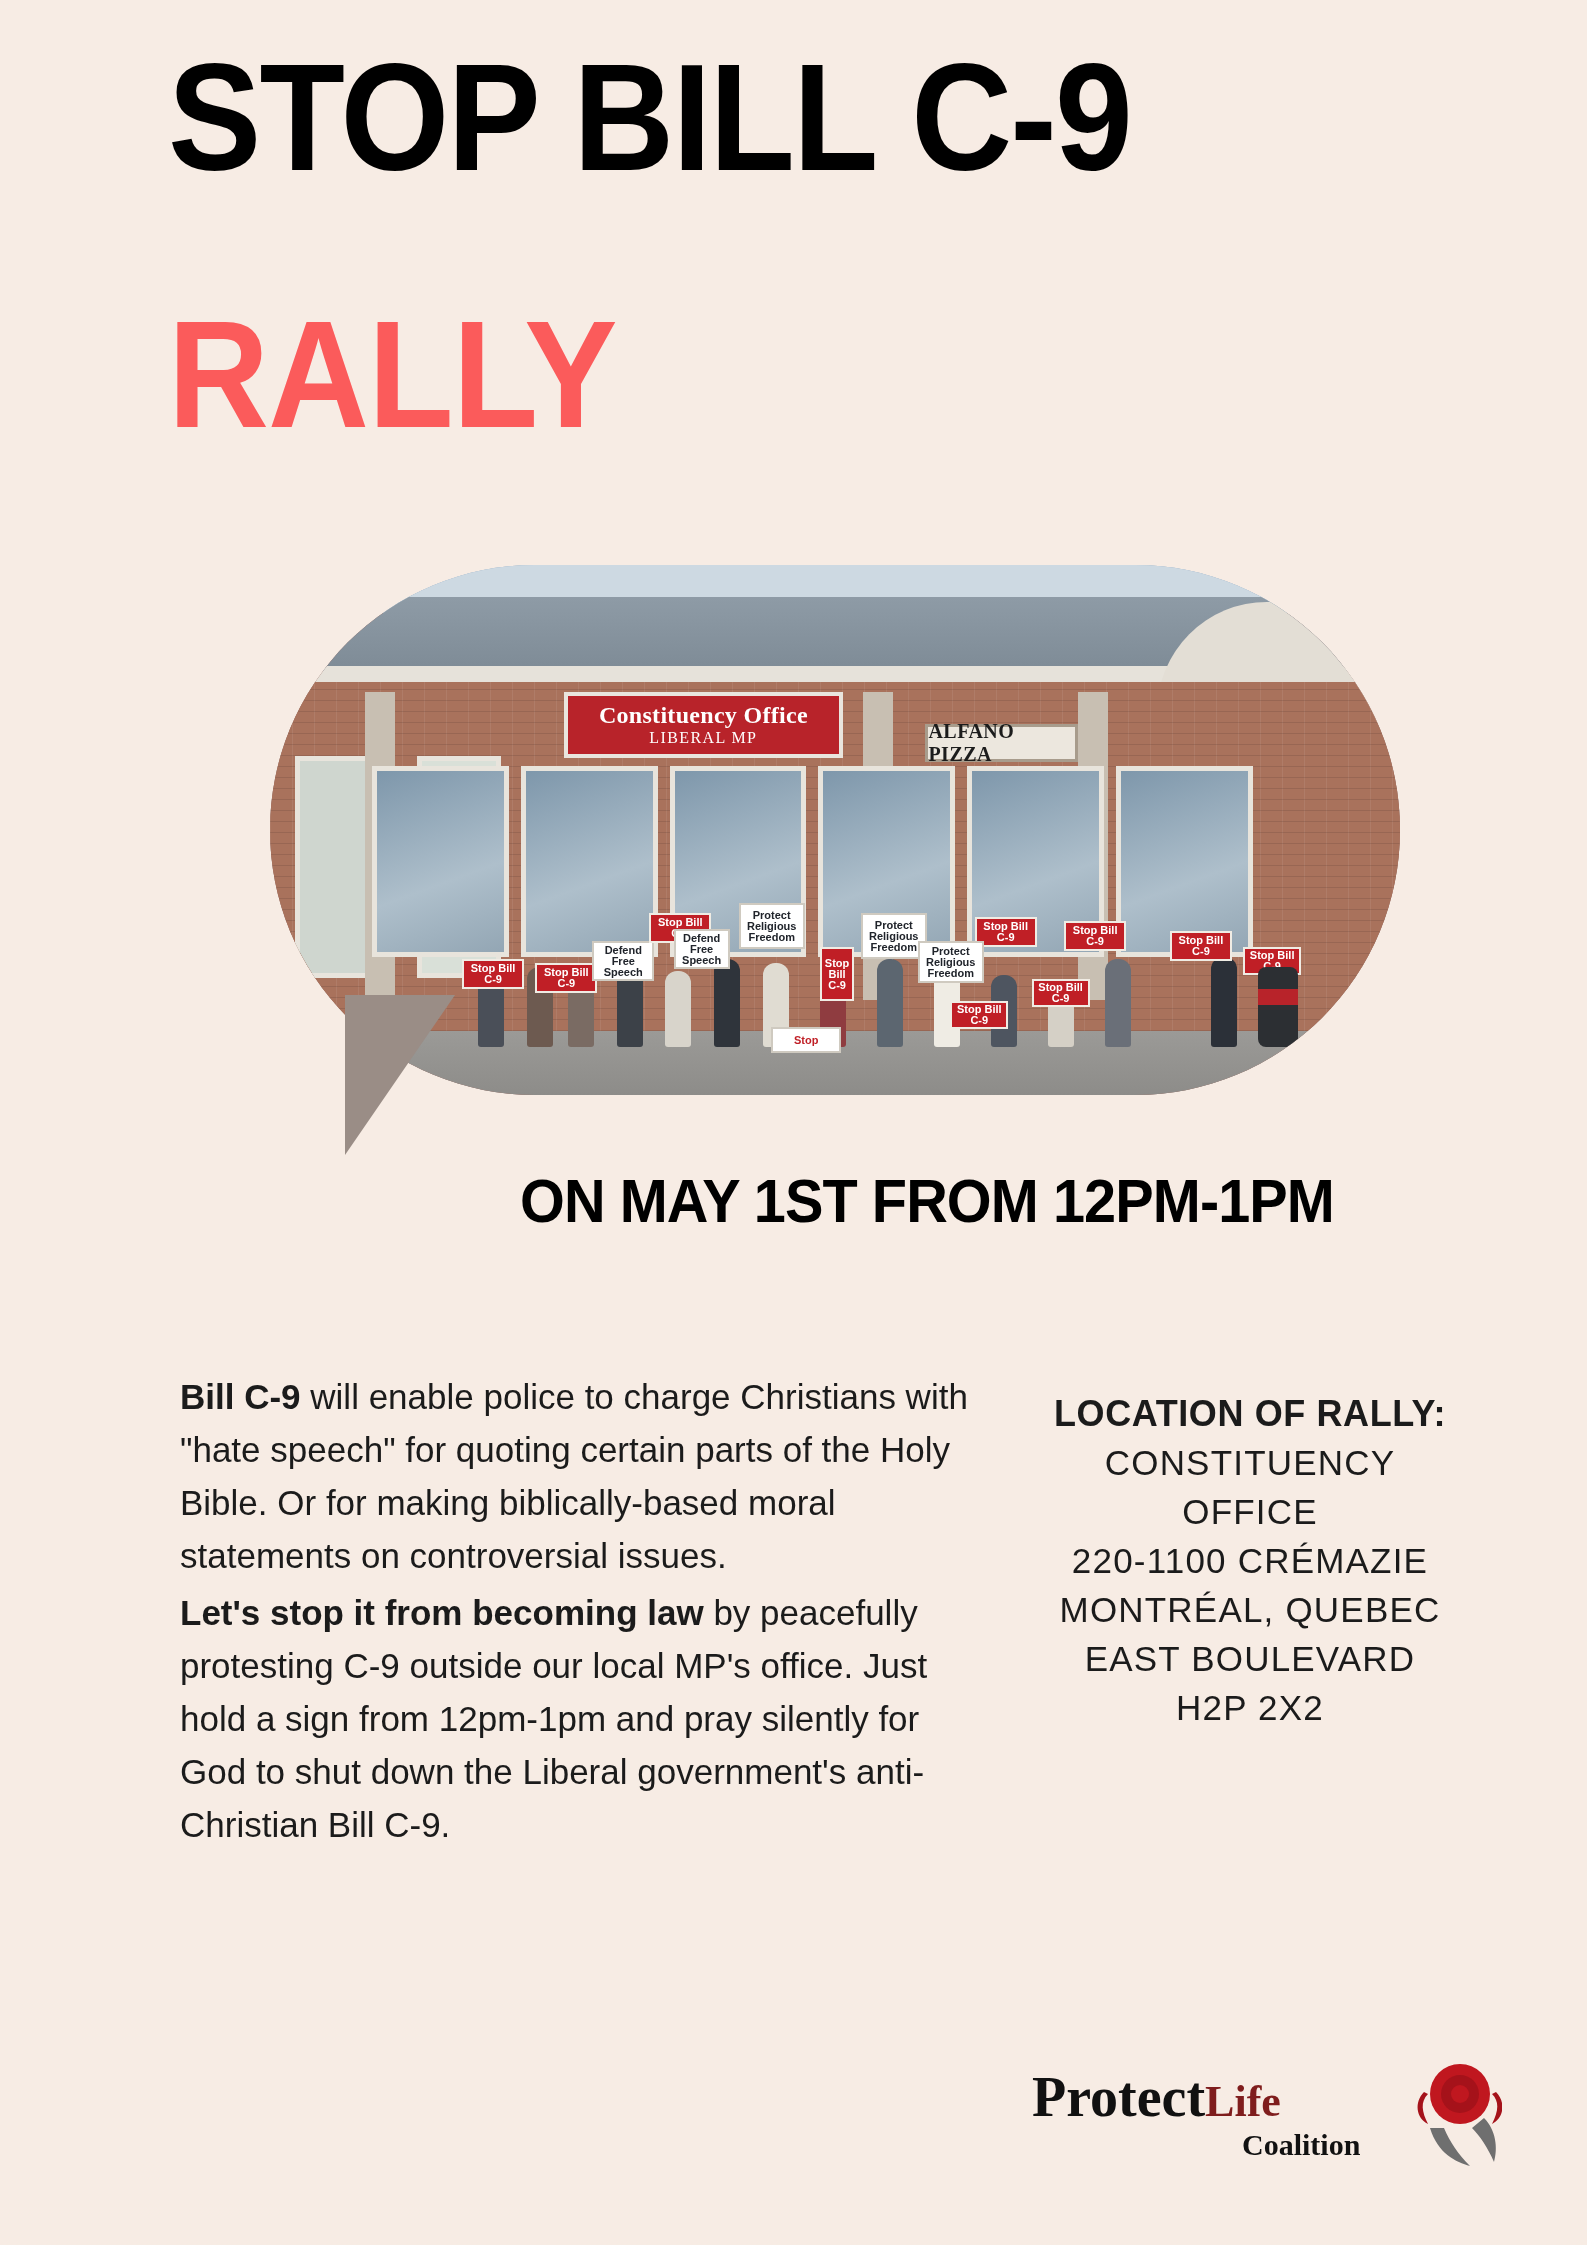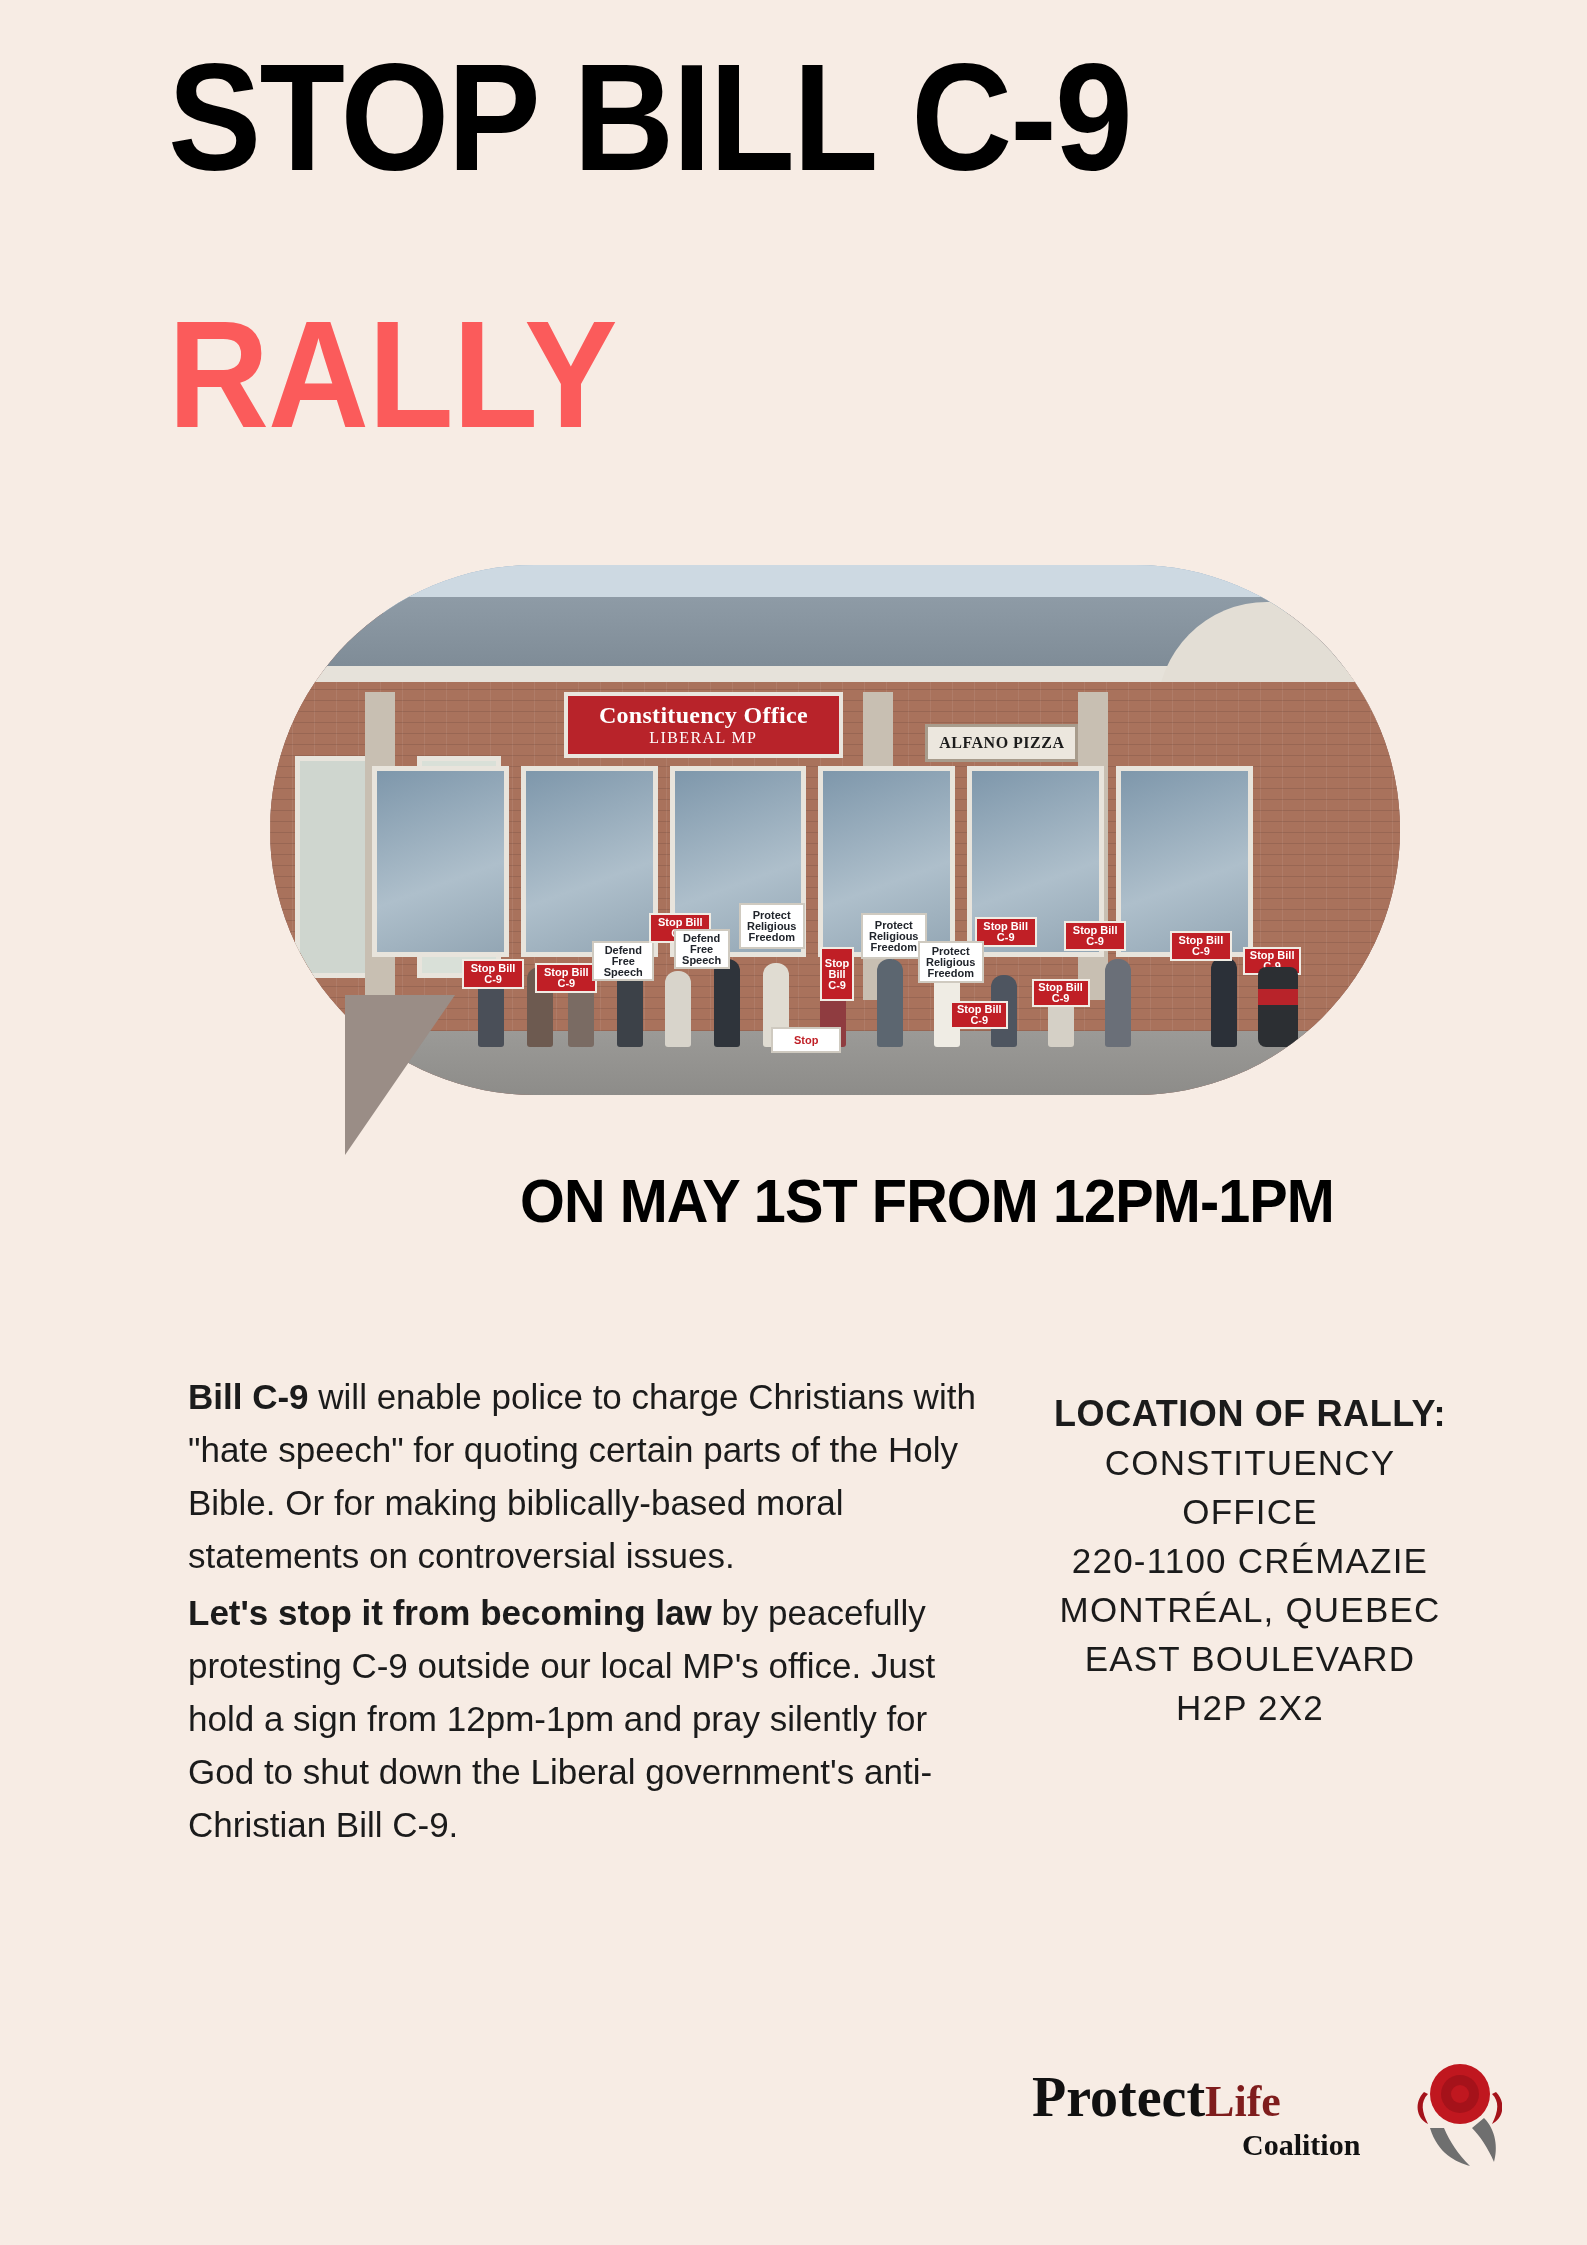--- a/index.html
+++ b/index.html
@@ -191,21 +191,21 @@
     left: 58%;
     top: 30%;
     width: 13%;
     height: 6%;
     background: #ece7de;
     border: 3px solid #a89c8c;
     display: flex;
     align-items: center;
     justify-content: center;
     color: #1c1c1c;
-    font-size: 16px;
+    font-size: 20px;
     font-weight: bold;
     font-family: "Liberation Serif", serif;
     letter-spacing: .5px;
   }
 
   .people {
     position: absolute;
     left: 17%;
     bottom: 9%;
     width: 72%;
@@ -275,21 +275,21 @@
   .body-col {
     position: absolute;
     left: 180px;
     top: 1370px;
     width: 800px;
     font-family: "Liberation Sans", sans-serif;
     font-size: 35px;
     line-height: 53px;
     color: #1b1b1b;
   }
-  .body-col p { margin: 0 0 0 8px; }
+  .body-col p { margin: 0 0 0 0; }
   .body-col p + p { margin-top: 4px; }
   .body-col b { font-weight: bold; }
 
   
   .loc-col {
     position: absolute;
     left: 985px;
     top: 1390px;
     width: 530px;
     text-align: center;

